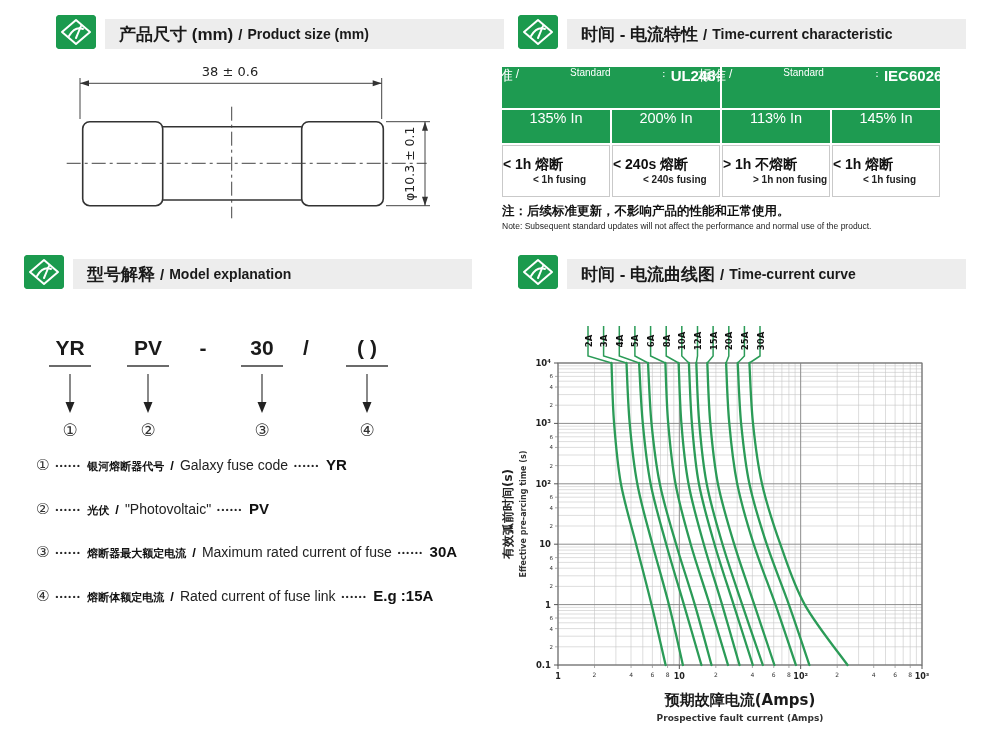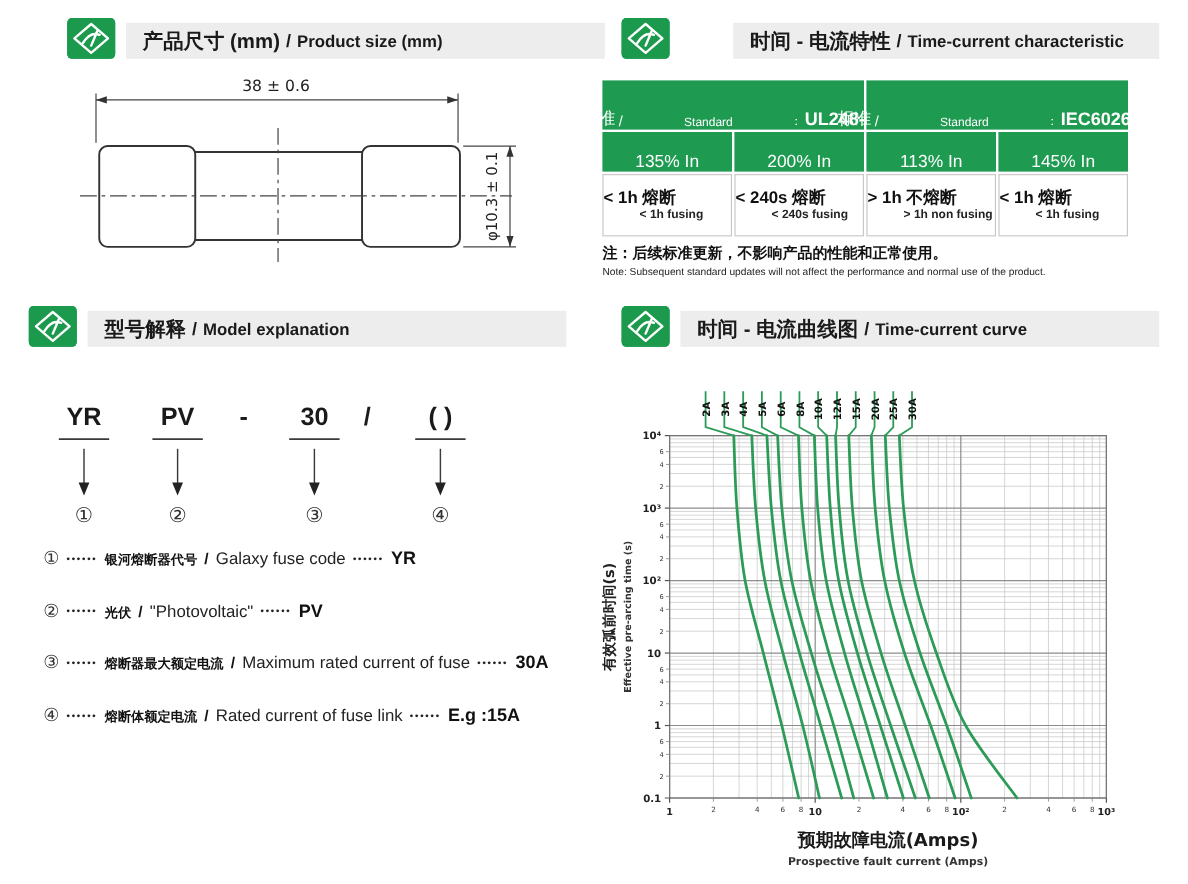--- a/index.html
+++ b/index.html
@@ -12,21 +12,21 @@
              display:flex;align-items:center;justify-content:center;}
   .sec .bar{margin-left:9px;background:#ededed;height:30px;display:flex;align-items:center;
             padding:0 14px;flex:1;white-space:nowrap;overflow:hidden;}
   .sec .cn{font-weight:bold;font-size:17px;color:#1a1a1a;}
   .sec .sl{font-weight:bold;font-size:15px;margin:0 5px;color:#1a1a1a;}
   .sec .en{font-weight:bold;font-size:14px;color:#1a1a1a;}
 
   
   .tbl{position:absolute;left:502px;top:67px;width:438px;display:grid;
        grid-template-columns:repeat(4,1fr);gap:2px;background:#ffffff;}
-  .tbl .g{background:#1e9b51;color:#fff;display:flex;align-items:flex-end;justify-content:center;}
+  .tbl .g{background:#1e9b51;color:#fff;display:flex;align-items:flex-start;justify-content:center;}
   .tbl .std{grid-column:span 2;height:41px;font-size:15px;white-space:nowrap;}
   .tbl .std .scn{font-size:14px;}
   .tbl .std .ssl{font-size:12px;margin:0 3px;}
   .tbl .std .sen{font-size:10px;padding-left:48px;}
   .tbl .std .sval{font-size:15px;font-weight:bold;margin-left:2px;}
   .tbl .cond{height:33px;font-size:14.5px;}
   .tbl .res{background:#fff;border:1px solid #c9c9c9;height:50px;display:flex;flex-direction:column;
             align-items:flex-start;justify-content:center;text-align:center;}
   .tbl .res .rcn{font-size:14px;font-weight:bold;color:#101010;line-height:1.25;white-space:nowrap;}
   .tbl .res .ren{font-size:10px;font-weight:bold;color:#222;line-height:1.25;white-space:nowrap;margin-left:30px;}
@@ -62,21 +62,21 @@
         <path d="M13,21 Q19,11 27,14 M20,23 Q23,16 25,11" fill="none" stroke="#ffffff" stroke-width="2" stroke-linecap="round"></path>
       </svg>
     </div>
     <div class="bar">
       <span class="cn">产品尺寸 (mm)</span>
       <span class="sl"> / </span>
       <span class="en">Product size (mm)</span>
     </div>
   </div>
 
-  <div class="sec" style="left:518px;top:15px;width:448px;gap:44px;">
+  <div class="sec" style="left:518px;top:15px;width:448px;">
     <div class="logo">
       <svg width="40" height="34" style="position:static;">
         <rect x="0" y="0" width="40" height="34" rx="4" fill="#1b9a4e"></rect>
         <polygon points="20,5 34,17 20,29 6,17" fill="none" stroke="#ffffff" stroke-width="2" stroke-linejoin="round"></polygon>
         <path d="M13,21 Q19,11 27,14 M20,23 Q23,16 25,11" fill="none" stroke="#ffffff" stroke-width="2" stroke-linecap="round"></path>
       </svg>
     </div>
     <div class="bar">
       <span class="cn">时间 - 电流特性</span>
       <span class="sl"> / </span>

